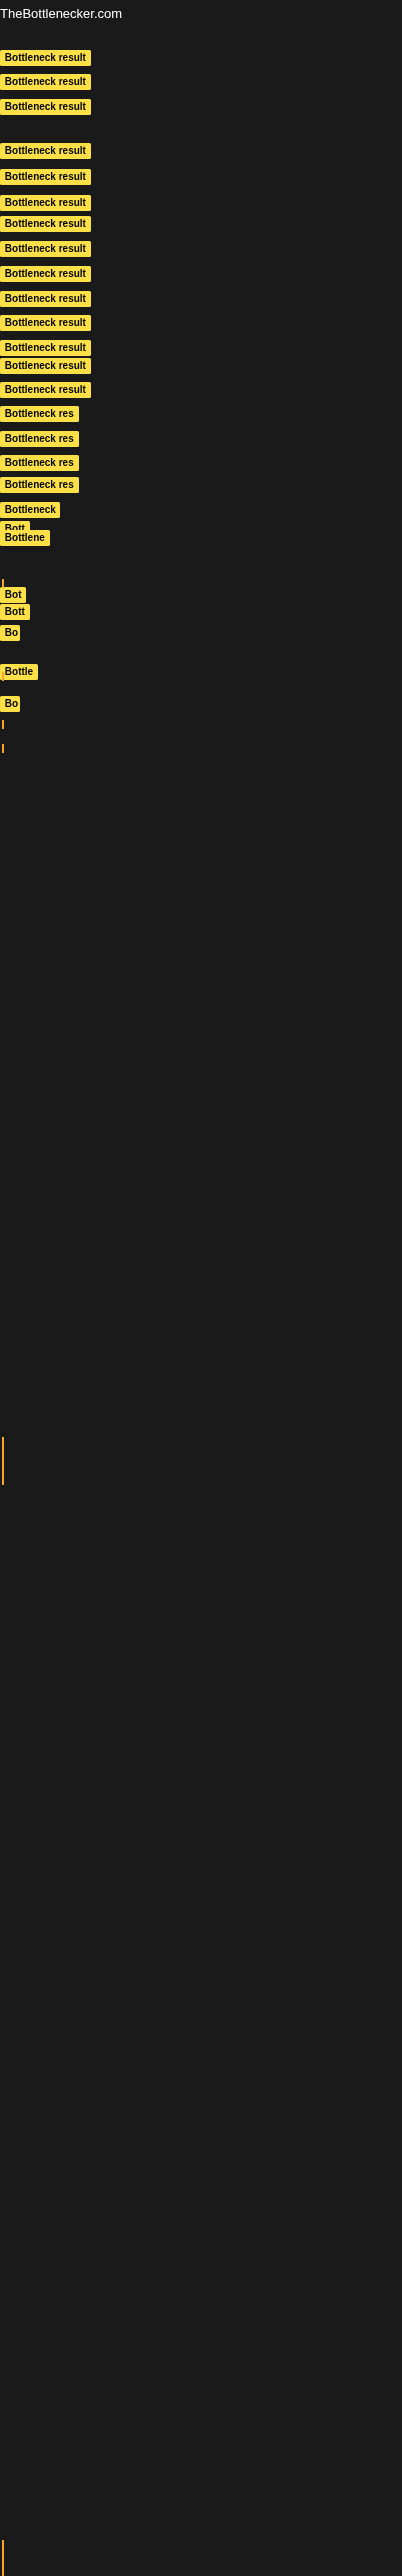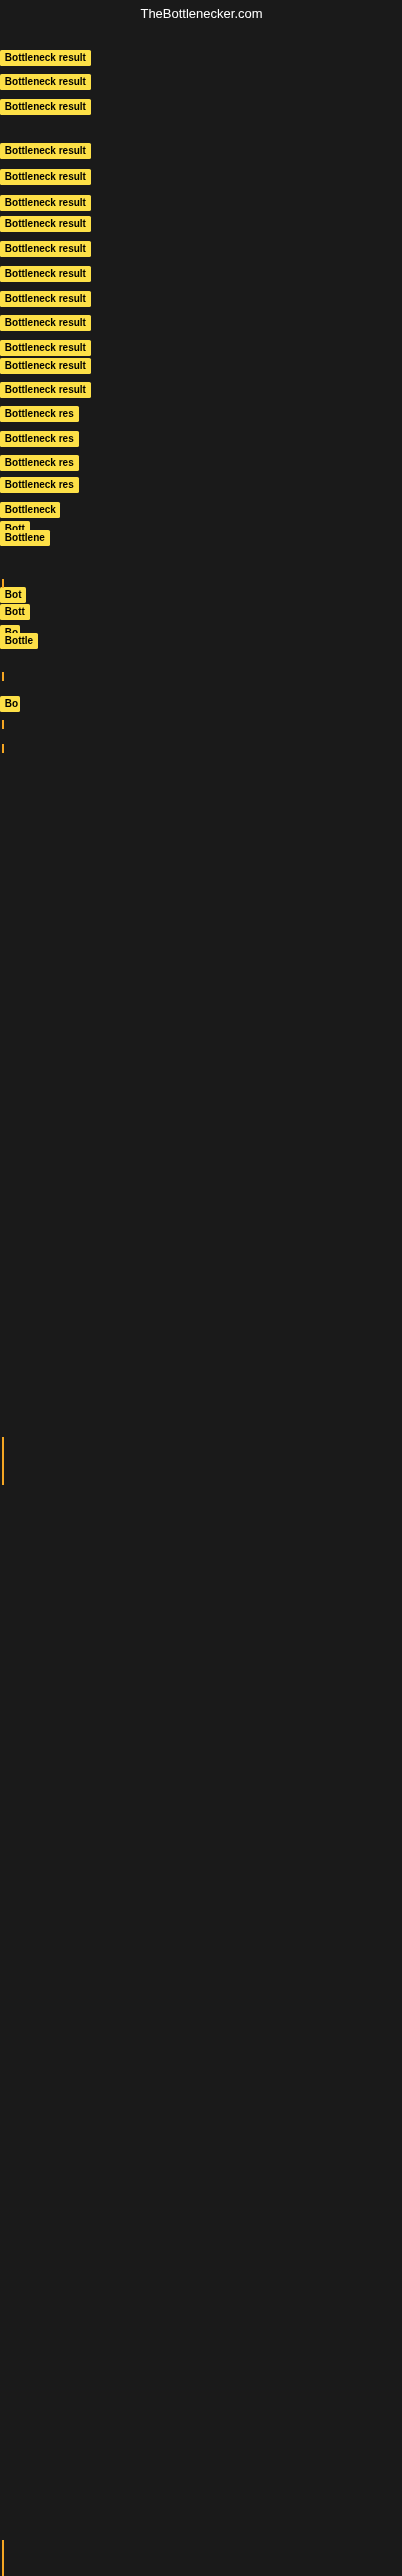--- a/index.html
+++ b/index.html
@@ -11,21 +11,20 @@
     body {
       width: 403px;
       min-height: 2576px;
       background-color: #1a1a1a;
       font-family: Arial, sans-serif;
       position: relative;
       overflow-x: hidden;
     }
 
     .site-title {
-      text-align: center;
       color: #ffffff;
       font-size: 13px;
       padding: 6.4px 0;
       font-weight: normal;
     }
 
     .bottleneck-badge {
       display: inline-block;
       background-color: #fde047;
       color: #000000;
@@ -65,21 +64,21 @@
     <div class="bottleneck-badge" style="top: 403px; max-width: 87px;">Bottleneck res</div>
     <div class="bottleneck-badge" style="top: 427px; max-width: 85px;">Bottleneck res</div>
     <div class="bottleneck-badge" style="top: 449px; max-width: 81px;">Bottleneck res</div>
     <div class="bottleneck-badge" style="top: 474px; max-width: 60px;">Bottleneck</div>
     <div class="bottleneck-badge" style="top: 493px; max-width: 36px;">Bott</div>
     <div class="bottleneck-badge" style="top: 502px; max-width: 52px;">Bottlene</div>
     <div class="bottleneck-badge" style="top: 559px; max-width: 28px;">Bot</div>
     <div style="position: absolute; left: 1.6px; top: 551px; width: 2.4px; height: 9.7px; background-color: rgb(245, 166, 35);"></div>
     <div class="bottleneck-badge" style="top: 576px; max-width: 34px;">Bott</div>
     <div class="bottleneck-badge" style="top: 597px; max-width: 20px;">Bo</div>
-    <div class="bottleneck-badge" style="top: 605px; max-width: 44px;">Bottle</div>
+    <div class="bottleneck-badge" style="top: 636px; max-width: 44px;">Bottle</div>
     <div style="position: absolute; left: 1.6px; top: 644px; width: 2.4px; height: 9.7px; background-color: rgb(245, 166, 35);"></div>
     <div class="bottleneck-badge" style="top: 668px; max-width: 20px;">Bo</div>
     <div style="position: absolute; left: 1.6px; top: 692px; width: 2.4px; height: 9.7px; background-color: rgb(245, 166, 35);"></div>
     <div style="position: absolute; left: 1.6px; top: 716px; width: 2.4px; height: 9.7px; background-color: rgb(245, 166, 35);"></div>
     <div style="position: absolute; left: 1.6px; top: 1409px; width: 2.4px; height: 48px; background-color: rgb(245, 166, 35);"></div>
     <div style="position: absolute; left: 1.6px; top: 2512px; width: 2.4px; height: 32px; background-color: rgb(245, 166, 35);"></div>
     <div style="position: absolute; left: 1.6px; top: 2544px; width: 2.4px; height: 32px; background-color: rgb(245, 166, 35);"></div>
   </div>
 
 

